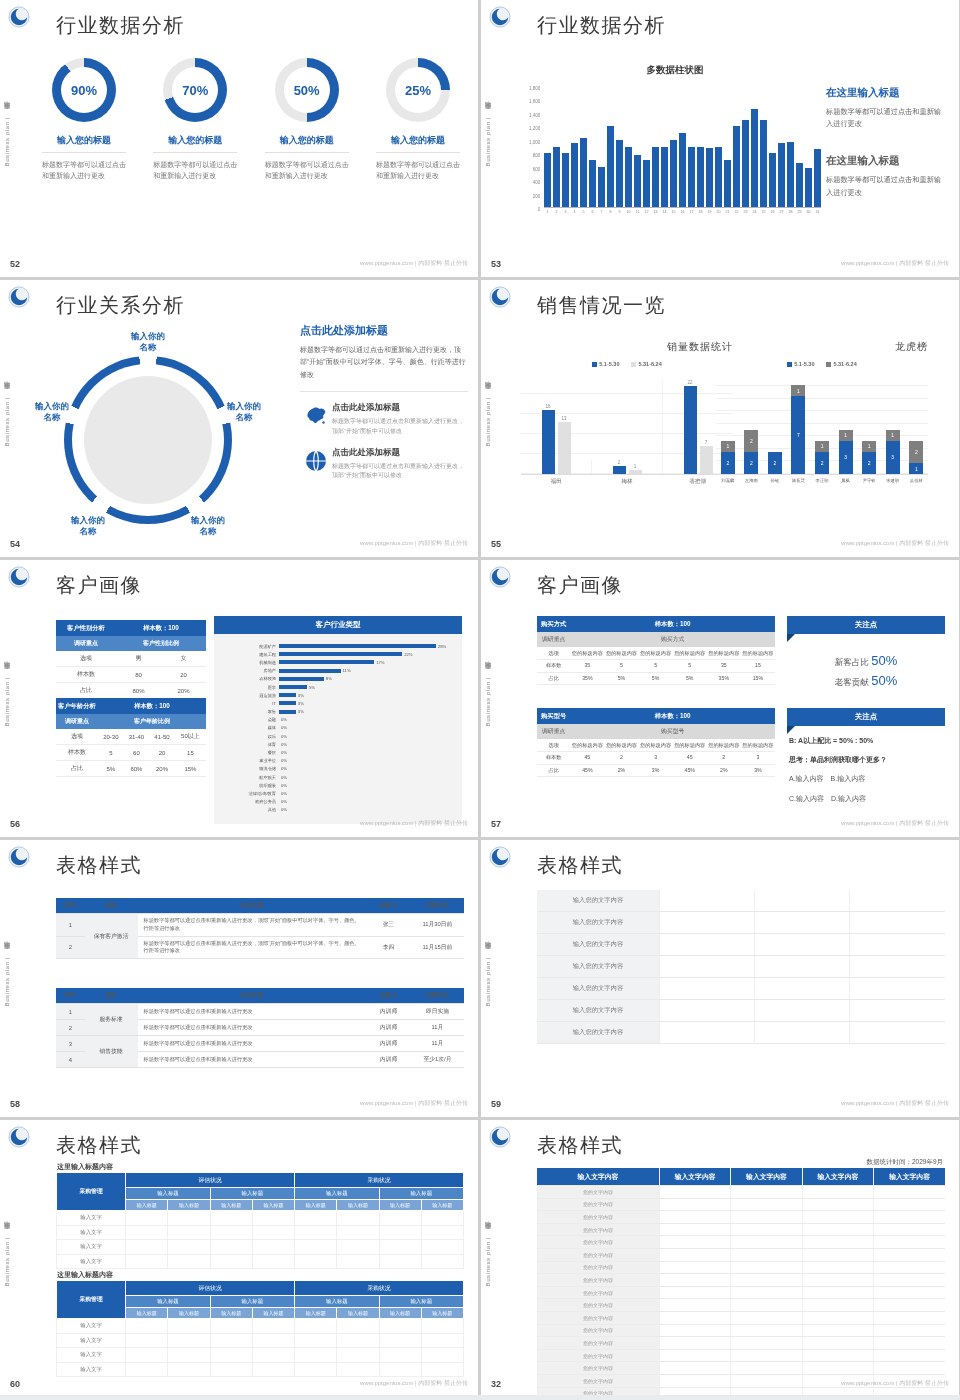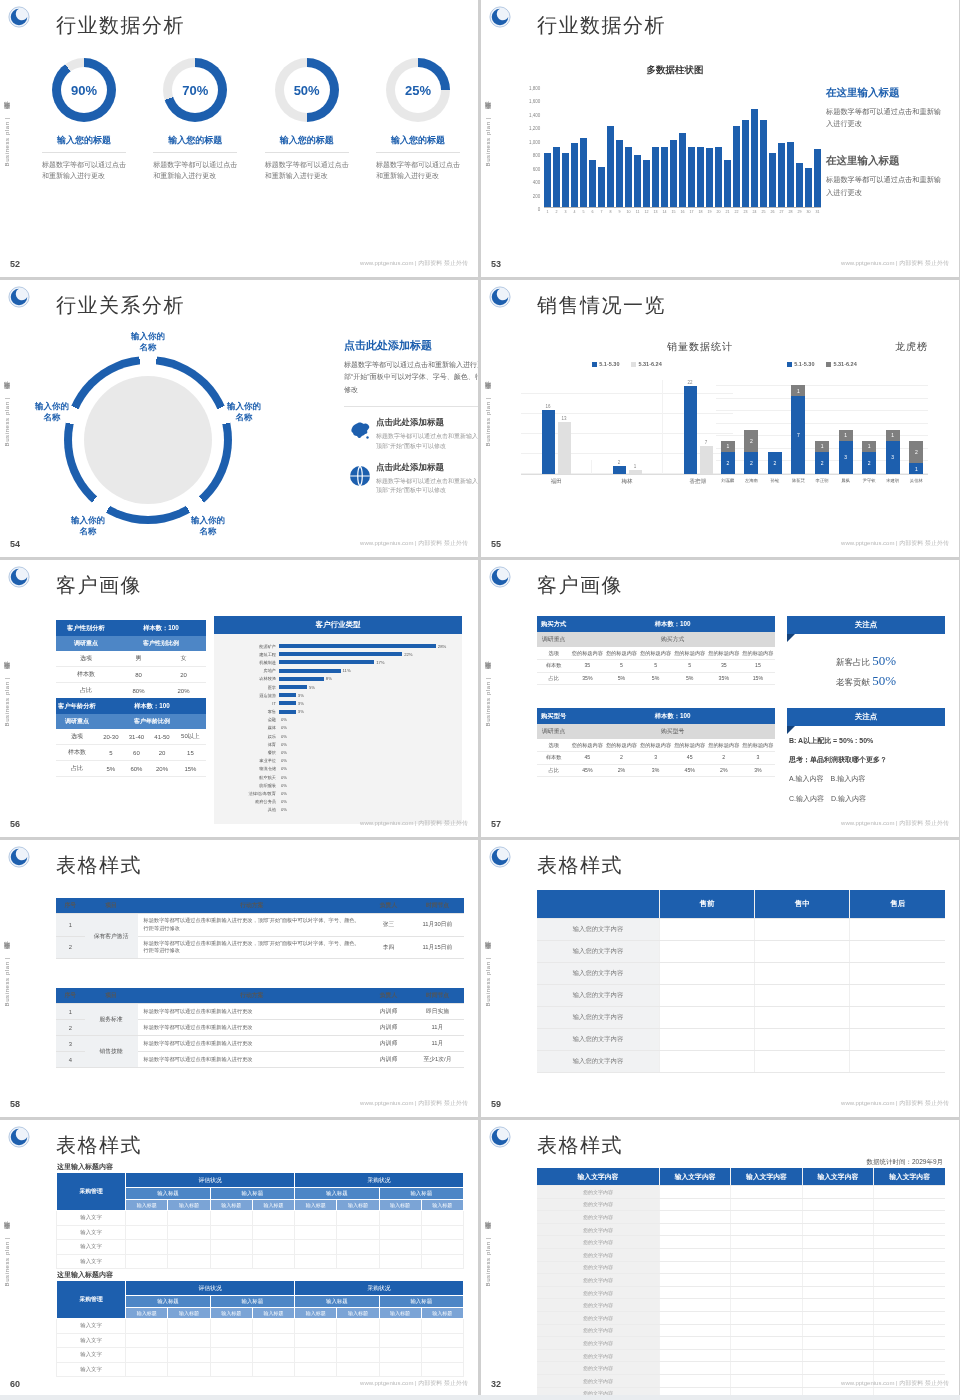--- a/index.html
+++ b/index.html
@@ -37,21 +37,21 @@
   .r53 .grayh{color:#595959;}
   .r53 p{margin:0;font-size:7.2px;color:#666;line-height:1.7;}
   .r53 .blk2{margin-top:24px;}
   
   .flower{position:absolute;left:38px;top:50px;width:220px;height:220px;}
   .ring{position:absolute;left:26px;top:26px;width:168px;height:168px;border-radius:50%;background:repeating-conic-gradient(from -6deg,#fff 0 12deg,#1d5fae 12deg 72deg);}
   .ring::after{content:"";position:absolute;inset:8px;border-radius:50%;background:#fff;}
   .blob{position:absolute;left:46px;top:46px;width:128px;height:128px;border-radius:50%;background:#e9e9e9;}
   .ctext{position:absolute;left:60px;top:60px;width:100px;height:100px;display:flex;align-items:center;justify-content:center;text-align:center;font-size:14px;color:#4a4a4a;letter-spacing:1px;line-height:1.55;}
   .petal{position:absolute;width:40px;text-align:center;font-size:8.5px;font-weight:bold;color:#1d5fae;line-height:1.35;transform:translate(-50%,-50%);}
-  .r54{position:absolute;left:300px;top:58px;width:168px;margin-left:44px;}
+  .r54{position:absolute;left:300px;top:43px;width:168px;}
   .r54 h3{font-size:11px;color:#1d5fae;margin:0 0 6px;}
   .r54 .desc{font-size:7px;color:#666;line-height:1.75;}
   .r54 hr{border:none;border-top:1px solid #e2e2e2;margin:10px 0;}
   .litem{display:flex;margin-bottom:10px;}
   .licon{width:32px;flex:none;display:flex;justify-content:center;padding-top:2px;}
   .ltxt h4{margin:0 0 3px;font-size:8.5px;color:#444;}
   .ltxt p{margin:0;font-size:6px;color:#999;line-height:1.65;}
   
   .c55{position:absolute;top:60px;width:212px;}
   .c55 .ct{text-align:right;font-size:10px;color:#444;margin-bottom:7px;letter-spacing:1px;}
@@ -87,21 +87,21 @@
   .hval{font-size:4.2px;color:#555;padding-left:2px;}
   
   .t57{position:absolute;left:56px;width:238px;}
   .t57 .th1{width:20%;}
   .tsubg{display:flex;background:#d9d9d9;color:#555;font-size:5.8px;padding:3px 0;}
   .t57 table{width:100%;border-collapse:collapse;}
   .t57 td{font-size:5.2px;color:#555;text-align:center;padding:2.5px 1px;border-bottom:1px solid #ececec;line-height:1.3;}
   .kbox{position:absolute;left:306px;width:158px;}
   .khead{position:relative;background:#1d5fae;color:#fff;font-size:7.5px;font-weight:bold;text-align:center;padding:4px 0;}
   .khead::before{content:"";position:absolute;left:0;top:100%;border:4px solid transparent;border-top-color:#14427a;border-left-color:#14427a;}
-  .kbodyA{padding:15px 0;text-align:center;font-size:8.5px;color:#555;font-family:Liberation Serif, serif;}
+  .kbodyA{padding:15px 0;text-align:center;font-size:8.5px;color:#555;}
   .kbodyA div{margin:4px 0;}
   .kbodyA .big{font-size:13px;color:#1d5fae;}
   .kbodyB{padding:9px 2px;font-size:7px;color:#555;line-height:1.6;}
   .kbodyB p{margin:0 0 8px;}
   .kbodyB .bold{font-weight:bold;color:#444;}
   
   .t58,.t59,.t60,.t61{position:absolute;left:56px;width:408px;}
   .t58 table,.t59 table,.t60 table,.t61 table{width:100%;border-collapse:collapse;}
   .hd td{background:#1d5fae;color:#fff;font-weight:bold;font-size:6.5px;padding:3.5px 0;text-align:center;}
   .t58 td{font-size:5.8px;color:#555;text-align:center;border-bottom:1px solid #e3e3e3;padding:3px 2px;}
@@ -839,26 +839,20 @@
     <h2 class="stitle">表格样式</h2>
     <div class="t59" id="t59" style="top:50px">
         <table>
           <colgroup>
             <col style="width:30%">
             <col style="width:23.3%">
             <col style="width:23.3%">
             <col style="width:23.3%">
           </colgroup>
      <tbody>
-            <tr class="hd">
-              <td></td>
-              <td>售前</td>
-              <td>售中</td>
-              <td>售后</td>
-            </tr>
             <tr>
               <td class="rl">输入您的文字内容</td>
               <td></td>
               <td></td>
               <td></td>
             </tr>
             <tr>
               <td class="rl">输入您的文字内容</td>
               <td></td>
               <td></td>

